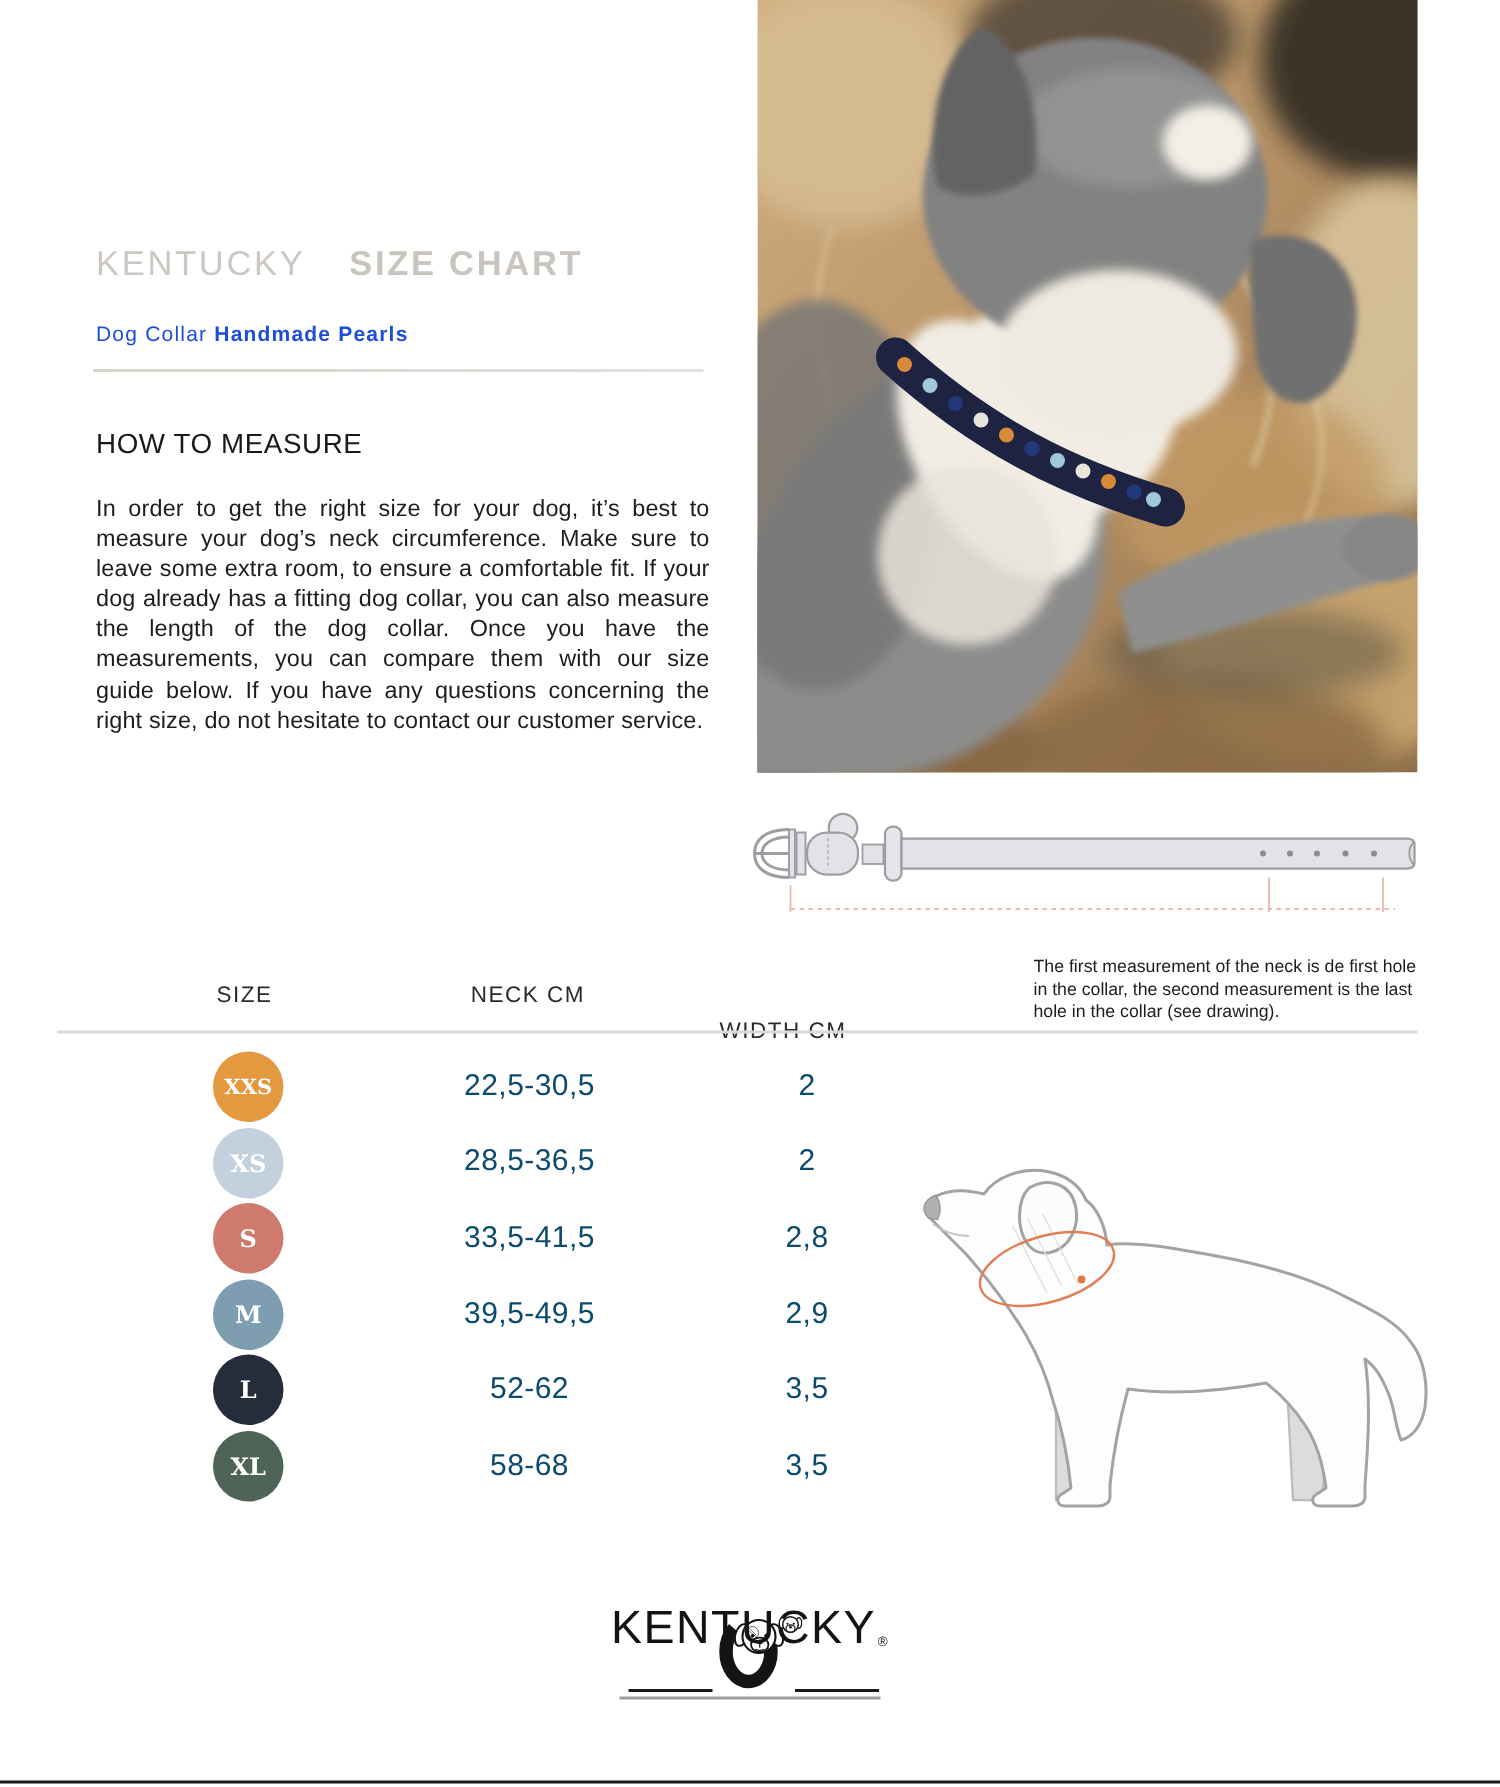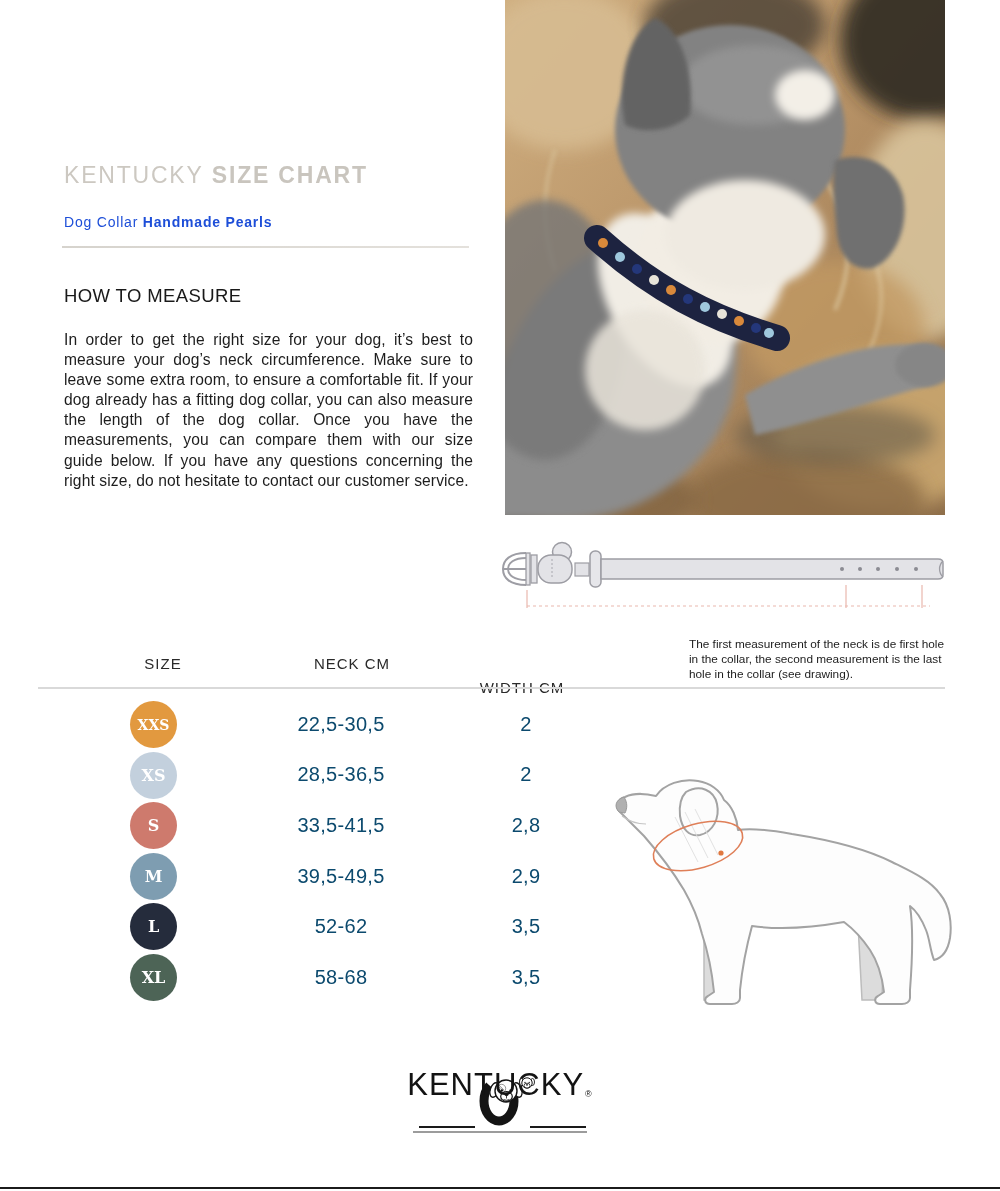--- a/index.html
+++ b/index.html
@@ -2,41 +2,41 @@
 <html><head>
 <meta charset="utf-8">
 <style>
   html,body{margin:0;padding:0;background:#ffffff;}
   .page{
     position:relative;width:1000px;height:1191px;background:#ffffff;overflow:hidden;
     font-family:"Liberation Sans",sans-serif;color:#222;
   }
   
   .brand-title{position:absolute;left:64px;top:162px;font-size:23px;letter-spacing:1.8px;color:#ccc8c1;white-space:nowrap;}
-  .brand-title .bold{font-weight:700;color:#c9c5be;}
+  .brand-title .bold{font-weight:700;color:#c9c5be;margin-left:21px;}
   .page-subtitle{position:absolute;left:64px;top:214px;font-size:14px;letter-spacing:.8px;color:#1d4ed8;white-space:nowrap;}
   .page-subtitle .bold{font-weight:700;}
   .title-rule{position:absolute;left:62px;top:246px;width:407px;height:2px;background:linear-gradient(to right,#d6d3cd,#e4e1dc);}
   
   .howto-heading{position:absolute;left:64px;top:285px;font-size:18.5px;letter-spacing:.4px;color:#191919;}
   .howto-body{position:absolute;left:64px;top:330px;width:409px;font-size:15.6px;line-height:20.1px;color:#1d1d1d;text-align:justify;letter-spacing:.1px;}
   
   .dog-photo{position:absolute;left:505px;top:0;width:440px;height:515px;}
   
   .collar-diagram{position:absolute;left:500px;top:535px;width:460px;height:80px;}
   
   .measure-note{position:absolute;left:689px;top:637px;width:260px;font-size:11.8px;line-height:14.9px;color:#1c1c1c;}
   
   .tbl-head{position:absolute;top:655px;left:0;width:1000px;height:20px;font-size:15px;letter-spacing:1px;color:#2a2a2a;}
   .th{position:absolute;text-align:center;}
   .th-size{left:118px;width:90px;}
   .th-neck{left:252px;width:200px;}
   .th-width{left:462px;width:120px;margin-top:24px;}
   .tbl-rule{position:absolute;top:687px;left:38px;width:907px;height:1.5px;background:#d9d9d9;}
-  .tbl-rows{position:absolute;top:699px;left:4px;width:620px;}
+  .tbl-rows{position:absolute;top:699px;left:16px;width:620px;}
   .size-row{position:relative;height:50.6px;}
   .size-badge{position:absolute;left:126px;top:2px;width:47px;height:47px;border-radius:50%;
     display:flex;align-items:center;justify-content:center;color:#fff;
     font-family:"DejaVu Serif",serif;font-weight:700;font-size:16px;}
   .size-badge.small-label{font-size:14px;}
   .cell{position:absolute;top:0;height:50.6px;display:flex;align-items:center;justify-content:center;
     font-size:20px;color:#0c4a6e;letter-spacing:.3px;}
   .cell-neck{left:237px;width:200px;}
   .cell-width{left:462px;width:120px;}
   

